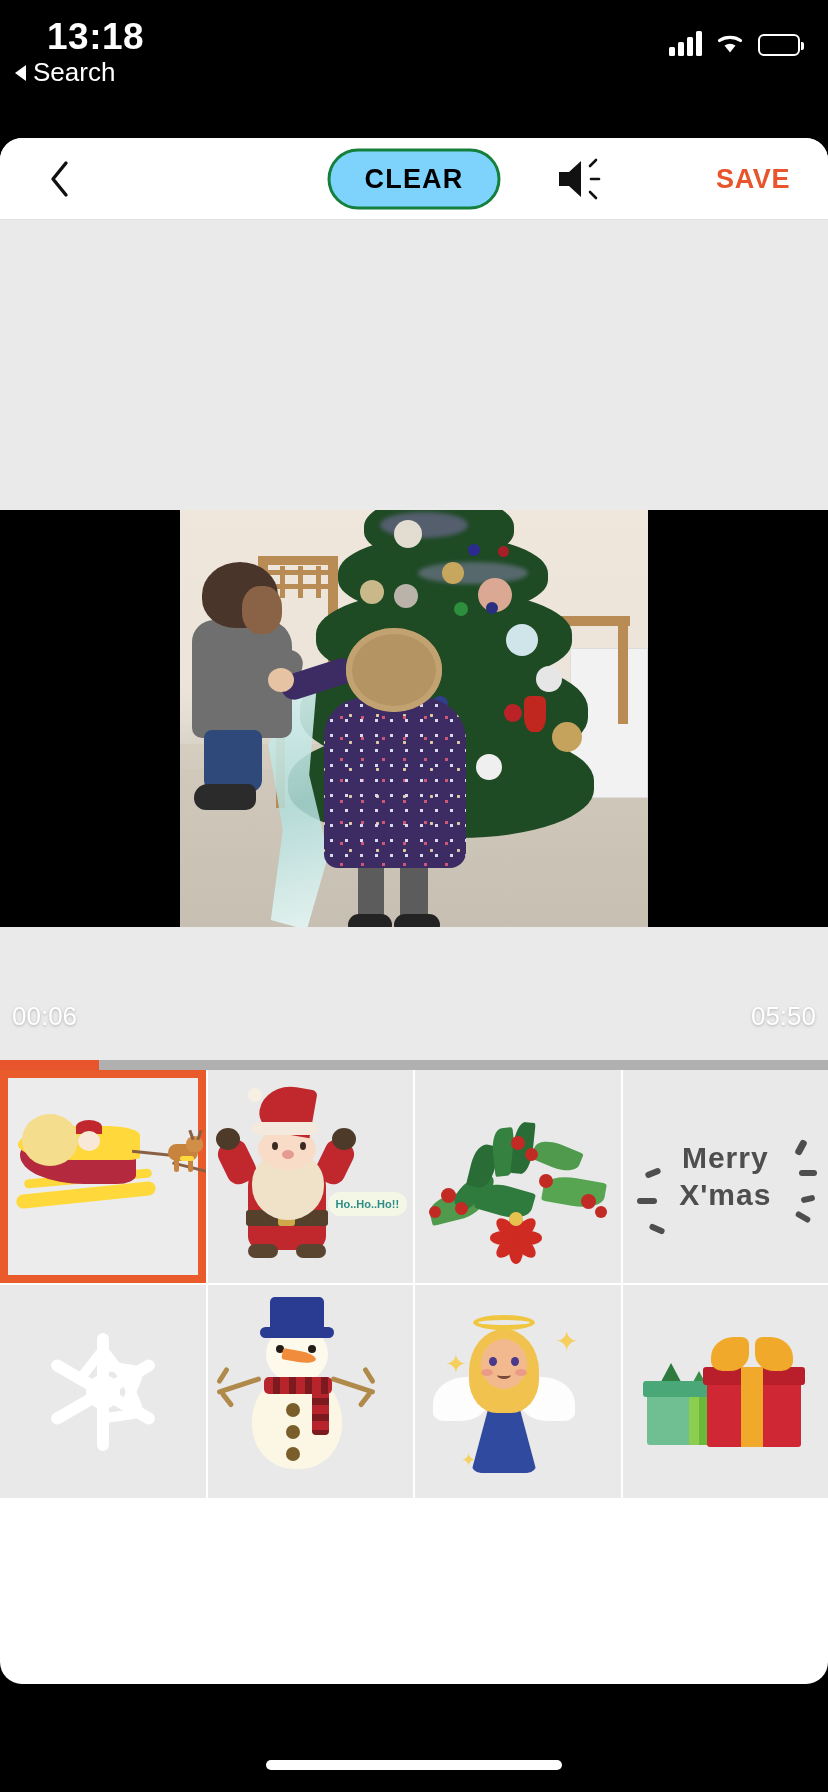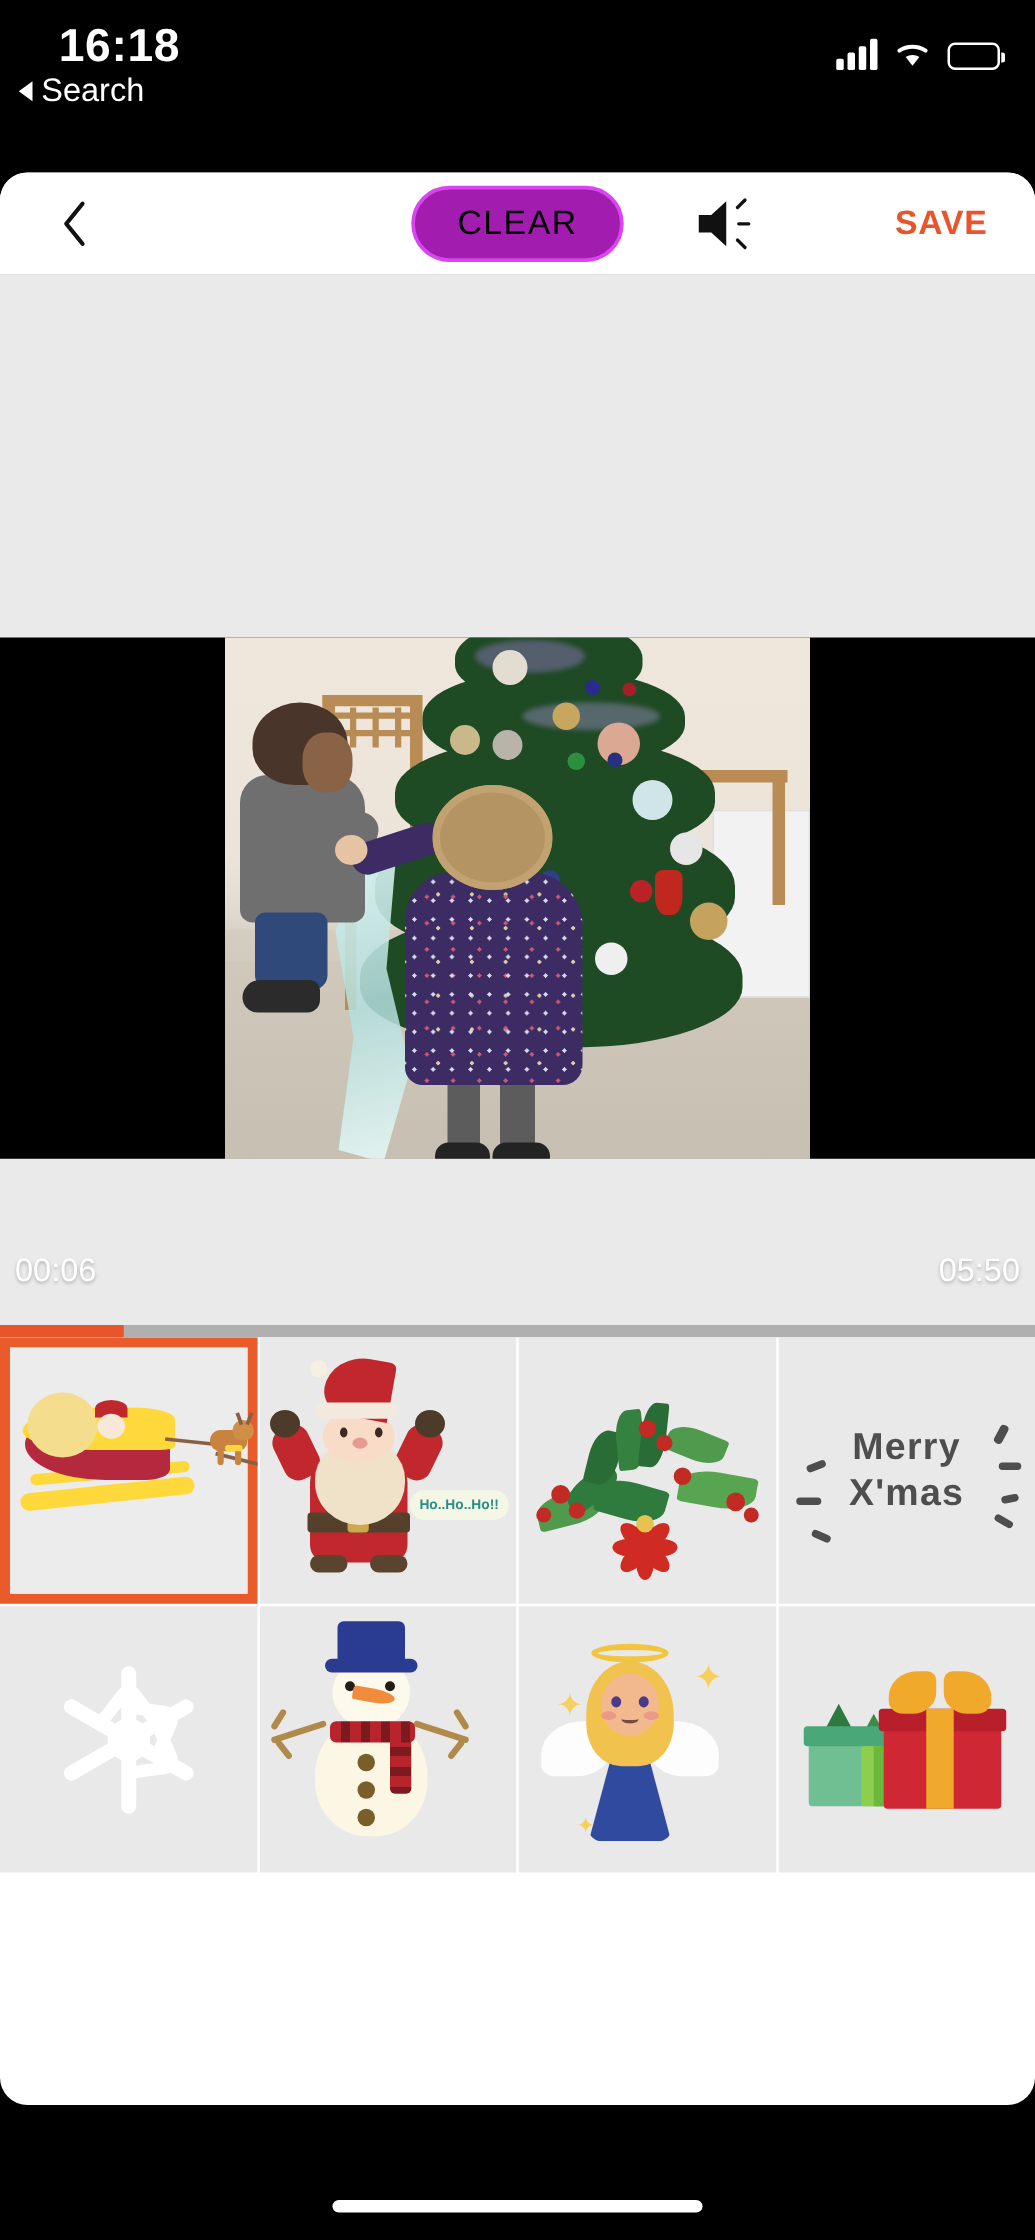--- a/index.html
+++ b/index.html
@@ -30,22 +30,22 @@
   .card { position:absolute; left:0; top:138px; width:828px; height:1546px;
     background:#fff; border-radius:22px 22px 22px 22px; overflow:hidden; }
 
   
   .toolbar { position:relative; height:82px; width:100%; background:#fff;
     border-bottom:1px solid #e2e2e2; }
   .tb-back { position:absolute; left:38px; top:50%; transform:translateY(-50%);
     width:44px; height:44px; display:flex; align-items:center; justify-content:center; }
   .tb-back svg { display:block; }
   .tb-clear { position:absolute; left:50%; top:50%; transform:translate(-50%,-50%);
-    border:3px solid #d946ef; border-radius:34px; padding:12px 34px; font-size:27px;
-    font-weight:normal; letter-spacing:1.2px; color:#000; background:#a21caf; }
+    border:3px solid #15803d; border-radius:34px; padding:12px 34px; font-size:27px;
+    font-weight:bold; letter-spacing:1.2px; color:#000; background:#7dd3fc; }
   .tb-vol { position:absolute; left:555px; top:50%; transform:translateY(-50%);
     width:56px; height:50px; }
   .tb-save { position:absolute; right:38px; top:50%; transform:translateY(-50%);
     font-size:27px; font-weight:bold; letter-spacing:0.6px; }
 
   
   .preview { position:relative; width:828px; height:850px; background:#eaeaea; }
   .vid-letterbox { position:absolute; left:0; top:290px; width:828px; height:417px;
     background:#000; }
   .vid-frame { position:absolute; left:180px; top:290px; width:468px; height:417px;
@@ -272,21 +272,21 @@
   .gf-tree { position:absolute; background:#2e7a3e; }
 
   
   .home { position:absolute; left:50%; bottom:22px; transform:translateX(-50%);
       width:296px; height:10px; background:#fff; border-radius:5px; }
 </style>
 </head>
 <body>
 
 <div class="statusbar">
-  <div class="sb-time">16:18</div>
+  <div class="sb-time">13:18</div>
   <div class="sb-back">
     <span class="tri"></span>
     <span>Search</span>
   </div>
   <div class="sb-right">
     <span class="bars">
         <i></i>
         <i></i>
         <i></i>
         <i></i>

